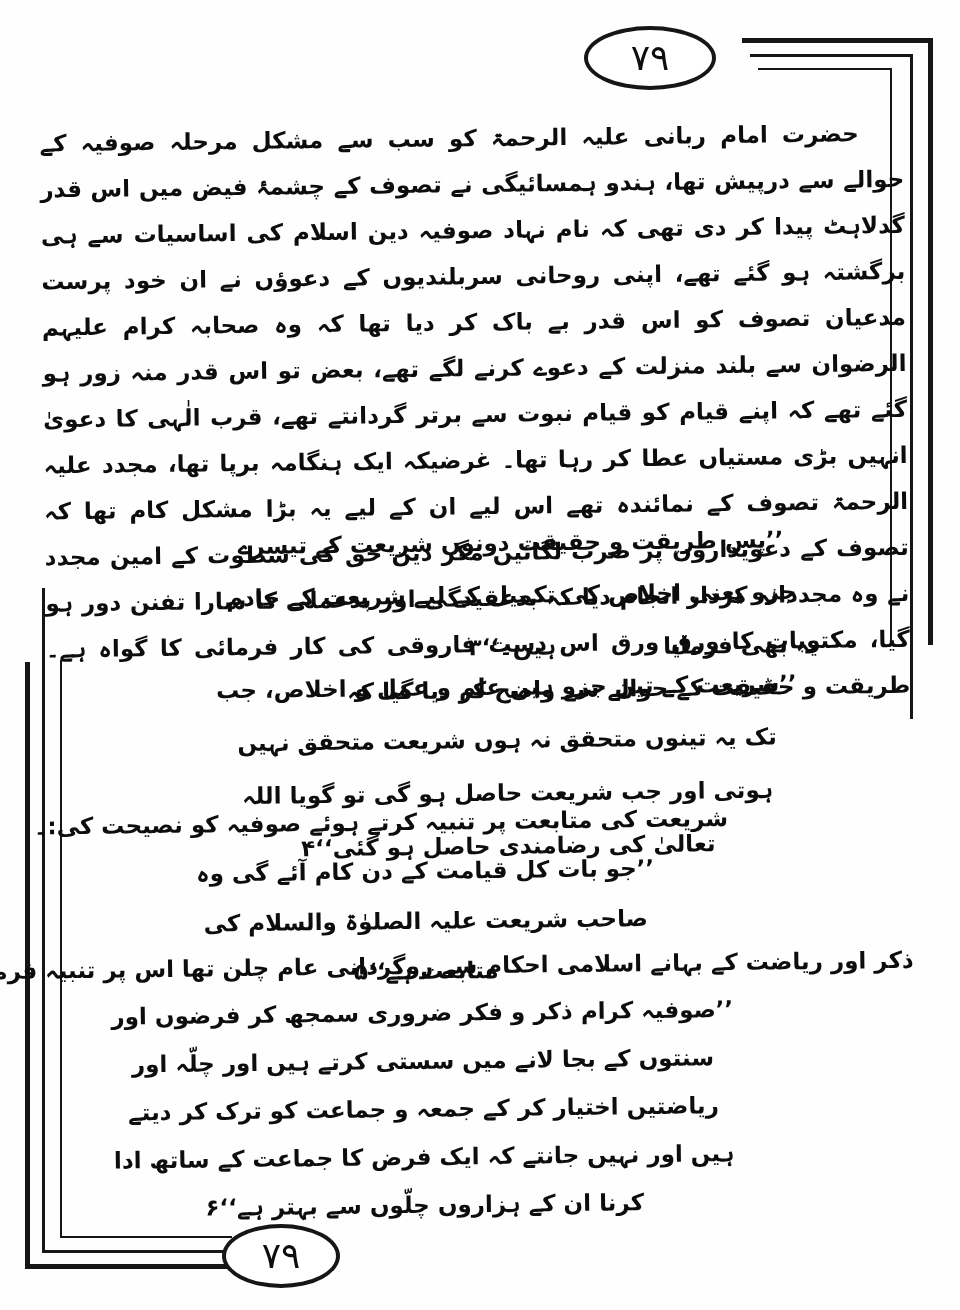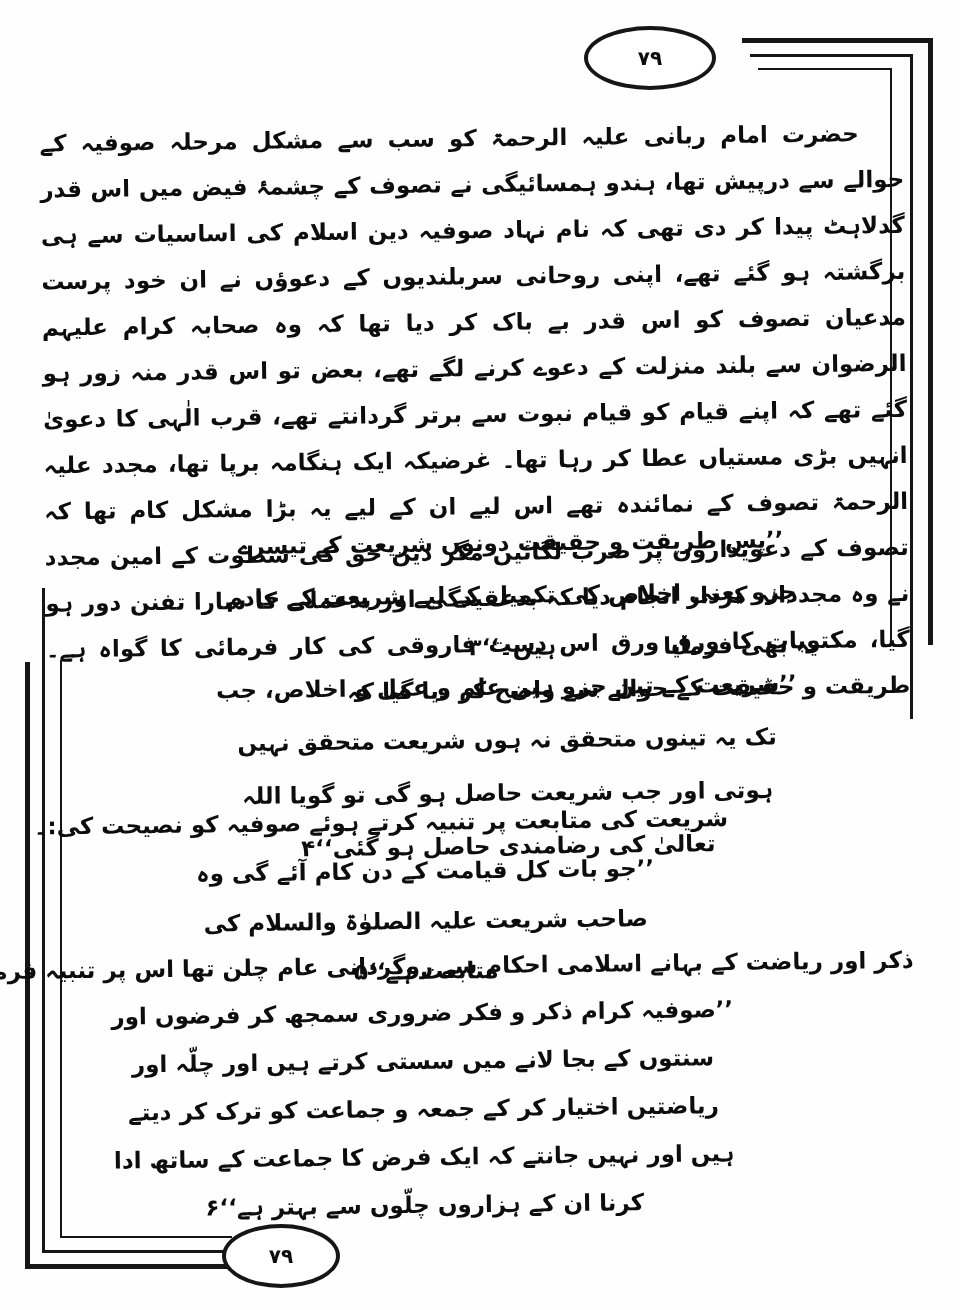--- a/index.html
+++ b/index.html
@@ -16,21 +16,21 @@
   .tr2{top:54px;left:750px;width:160px;height:662px;border-top:3px solid #161616;border-right:3px solid #161616;}
   .tr3{top:68px;left:758px;width:132px;height:572px;border-top:2px solid #161616;border-right:2px solid #161616;}
   .bl1{left:25px;top:662px;width:225px;height:602px;border-left:5px solid #161616;border-bottom:5px solid #161616;}
   .bl2{left:42px;top:588px;width:198px;height:662px;border-left:3px solid #161616;border-bottom:3px solid #161616;}
   .bl3{left:60px;top:660px;width:170px;height:576px;border-left:2px solid #161616;border-bottom:2px solid #161616;}
 
   
   .oval{
     position:absolute;border:4px solid #161616;border-radius:50%;
     background:#fff;display:flex;align-items:center;justify-content:center;
-    font-weight:bold;font-size:20px;line-height:1;z-index:3;
+    font-weight:normal;font-size:36px;line-height:1;z-index:3;
   }
   .oval-top{left:584px;top:26px;width:124px;height:56px;}
   .oval-bottom{left:222px;top:1224px;width:110px;height:56px;}
 
   
   .content{
     position:absolute;inset:0;direction:rtl;
     transform:rotate(-0.7deg);transform-origin:50% 0;
     font-weight:bold;color:#0d0d0d;z-index:2;
   }

